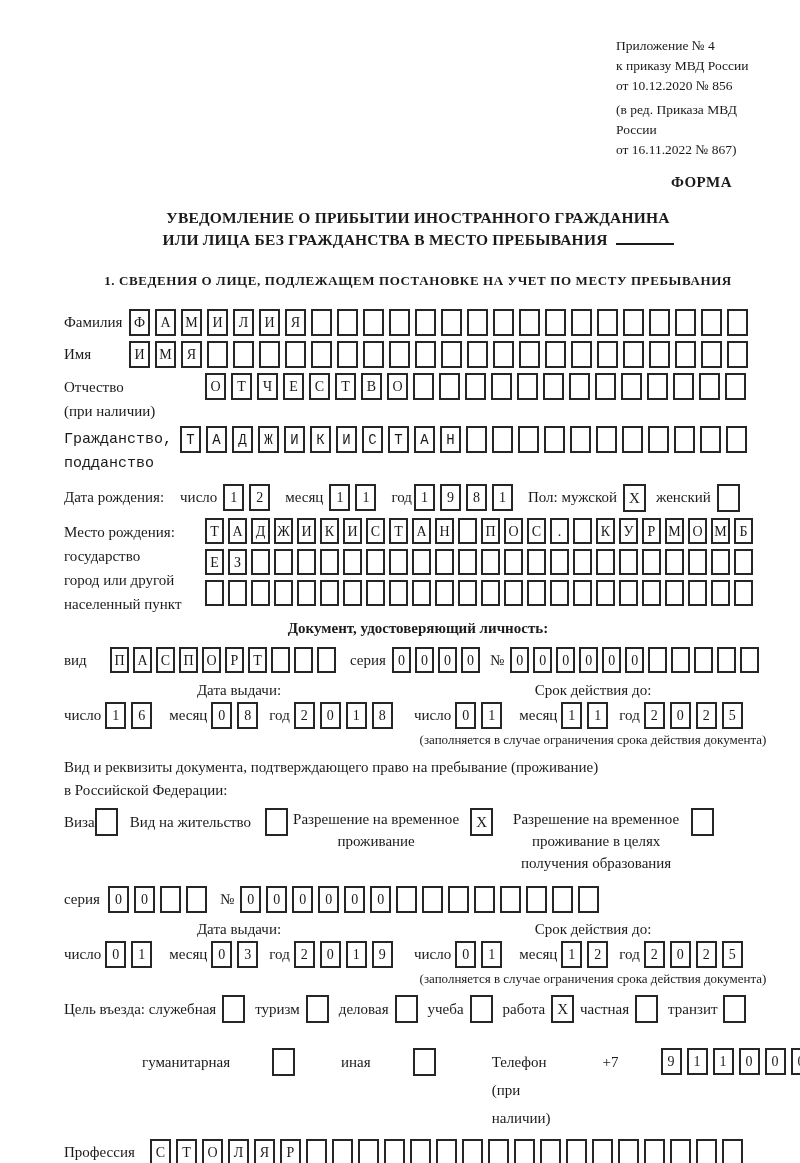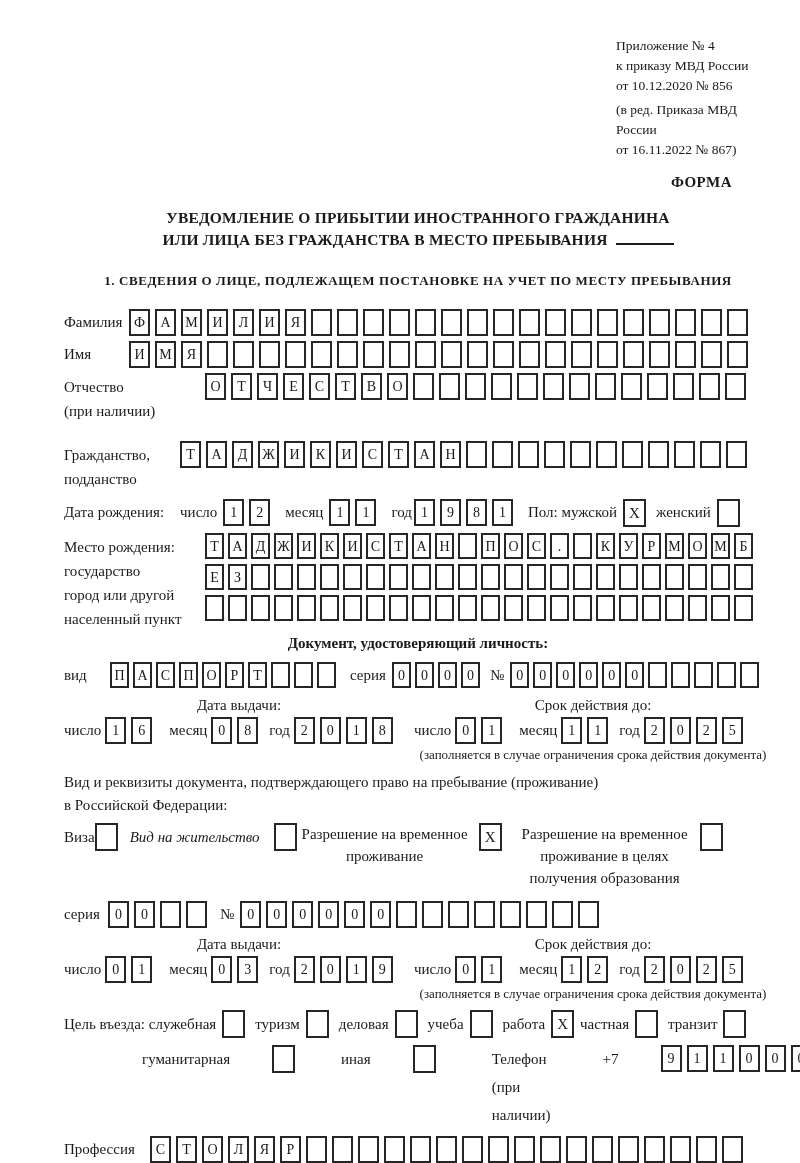--- a/index.html
+++ b/index.html
@@ -173,21 +173,21 @@
         <span class="cell"></span>
         <span class="cell"></span>
         <span class="cell"></span>
         <span class="cell"></span>
         <span class="cell"></span>
         <span class="cell"></span>
         <span class="cell"></span>
       </span>
   </div>
 
-  <div class="row" style="margin-top:18px;">
+  <div class="row" style="margin-top:3px;font-family:Liberation Mono, monospace;">
     <span class="lbl2 w115">
       <div>Гражданство,</div>
       <div>подданство</div>
     </span>
     <span class="cells">
         <span class="cell">Т</span>
         <span class="cell">А</span>
         <span class="cell">Д</span>
         <span class="cell">Ж</span>
         <span class="cell">И</span>
@@ -416,21 +416,21 @@
   <div class="intro">
     <div>Вид и реквизиты документа, подтверждающего право на пребывание (проживание)</div>
     <div>в Российской Федерации:</div>
   </div>
 
   <div class="permits">
     <span class="opt">
       <span class="permit-lbl" style="line-height:28px;">Виза</span>
       <span class="checkbox"></span>
     </span>
-    <span class="opt" style="margin-left:12px;font-style:italic;">
+    <span class="opt" style="margin-left:12px;">
       <span class="permit-lbl" style="line-height:28px; margin-right:14px;">Вид на жительство</span>
       <span class="checkbox"></span>
     </span>
     <span class="opt" style="">
       <span class="permit-lbl center pw170">Разрешение на временное проживание</span>
       <span class="checkbox" style="margin-left:6px;">X</span>
     </span>
     <span class="opt" style="margin-left:14px;">
       <span class="permit-lbl center pw178">Разрешение на временное проживание в целях получения образования</span>
       <span class="checkbox" style="margin-left:6px;"></span>
@@ -524,21 +524,21 @@
     <span class="plbl">учеба</span>
     <span class="checkbox"></span>
     <span class="plbl">работа</span>
     <span class="checkbox" style="margin-right:6px;">X</span>
     <span class="plbl">частная</span>
     <span class="checkbox"></span>
     <span class="plbl">транзит</span>
     <span class="checkbox"></span>
   </div>
 
-  <div class="purpose-row" style="padding-left:78px; margin-top:7px;gap:36px;">
+  <div class="purpose-row" style="padding-left:78px; margin-top:25px;gap:36px;">
     <span class="plbl">гуманитарная</span>
     <span class="checkbox"></span>
     <span class="plbl">иная</span>
     <span class="checkbox" style="margin-right:20px;"></span>
     <span class="plbl" style="margin-right:16px;">Телефон (при наличии)</span>
     <span class="plbl">+7</span>
     <span class="cells">
         <span class="cell">9</span>
         <span class="cell">1</span>
         <span class="cell">1</span>

